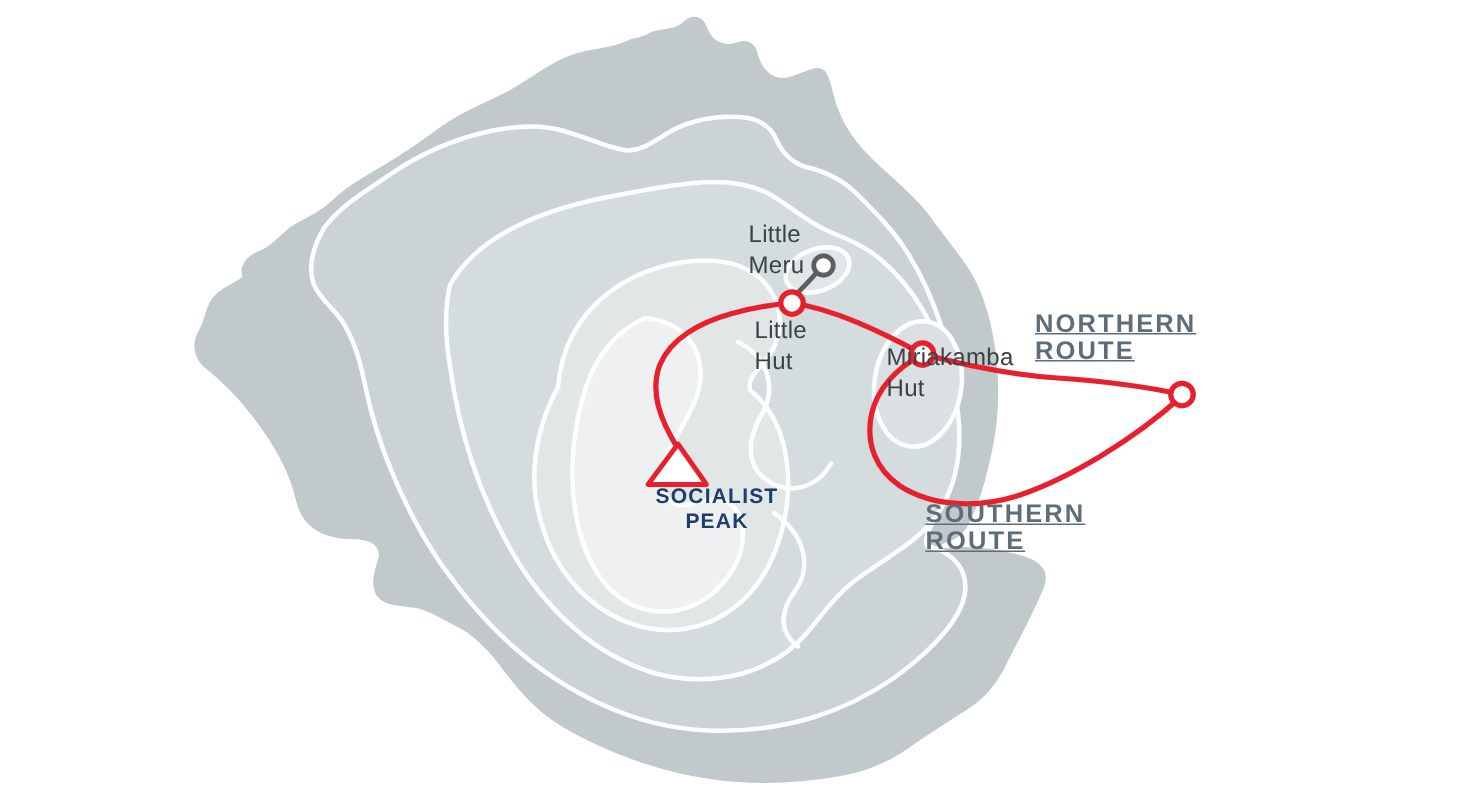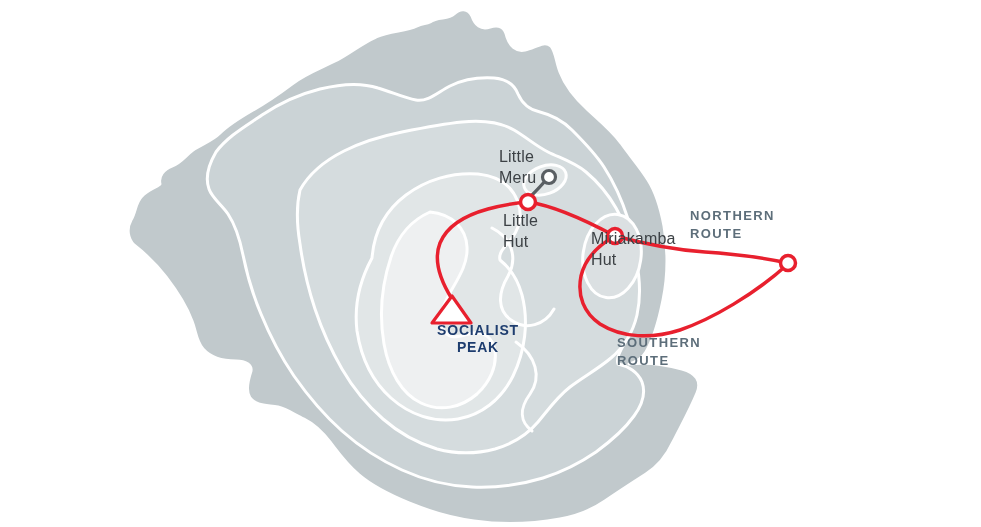--- a/index.html
+++ b/index.html
@@ -30,24 +30,25 @@
   }
   .lbl.place {
     color: var(--place-label-gray, #3c4145);
     font-size: 16px;
     font-weight: 500;
     line-height: 21px;
     letter-spacing: 0.2px;
   }
   .lbl.route {
     color: var(--route-label-slate, #5d6e7a);
-    font-size: 13px;
+    font-size: 17px;
     font-weight: bold;
     line-height: 18px;
     letter-spacing: 1.4px;
+    text-decoration: underline;
   }
   .lbl.peak {
     color: var(--peak-navy, #1e3d6f);
     font-size: 14px;
     font-weight: bold;
     line-height: 17px;
     letter-spacing: 0.8px;
     text-align: center;
     transform: translateX(-50%);
     margin-left: 25px;

